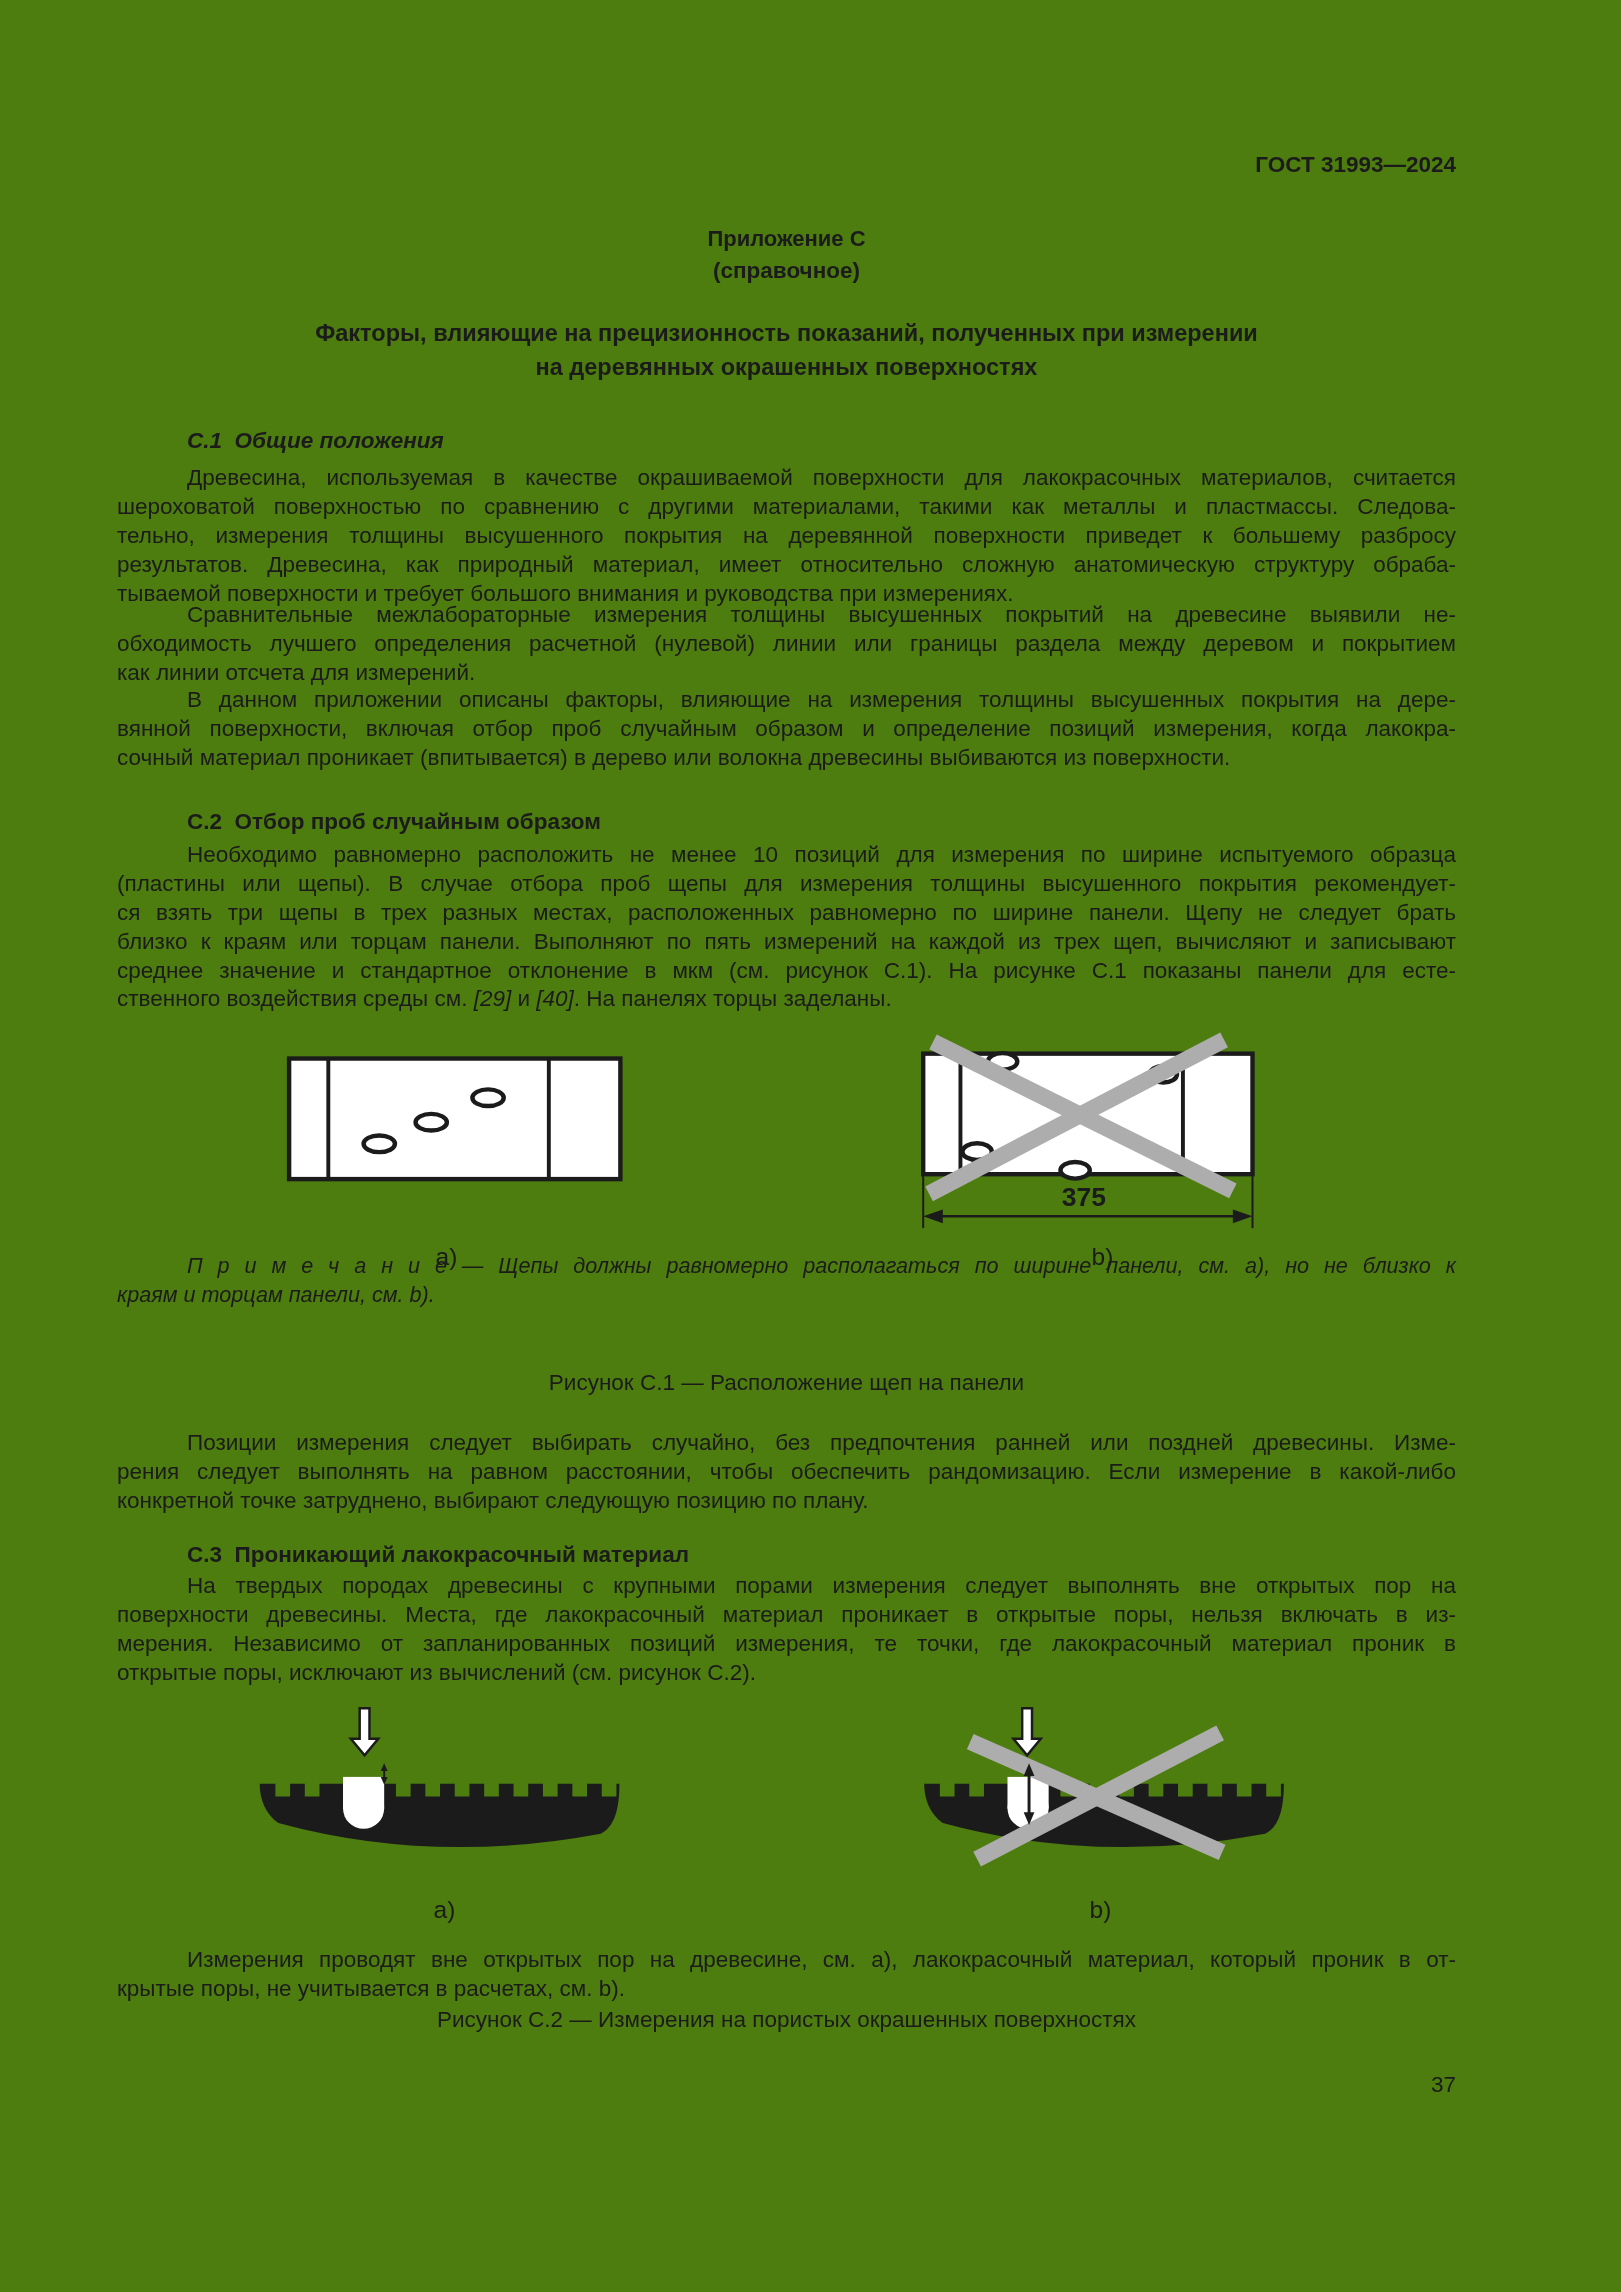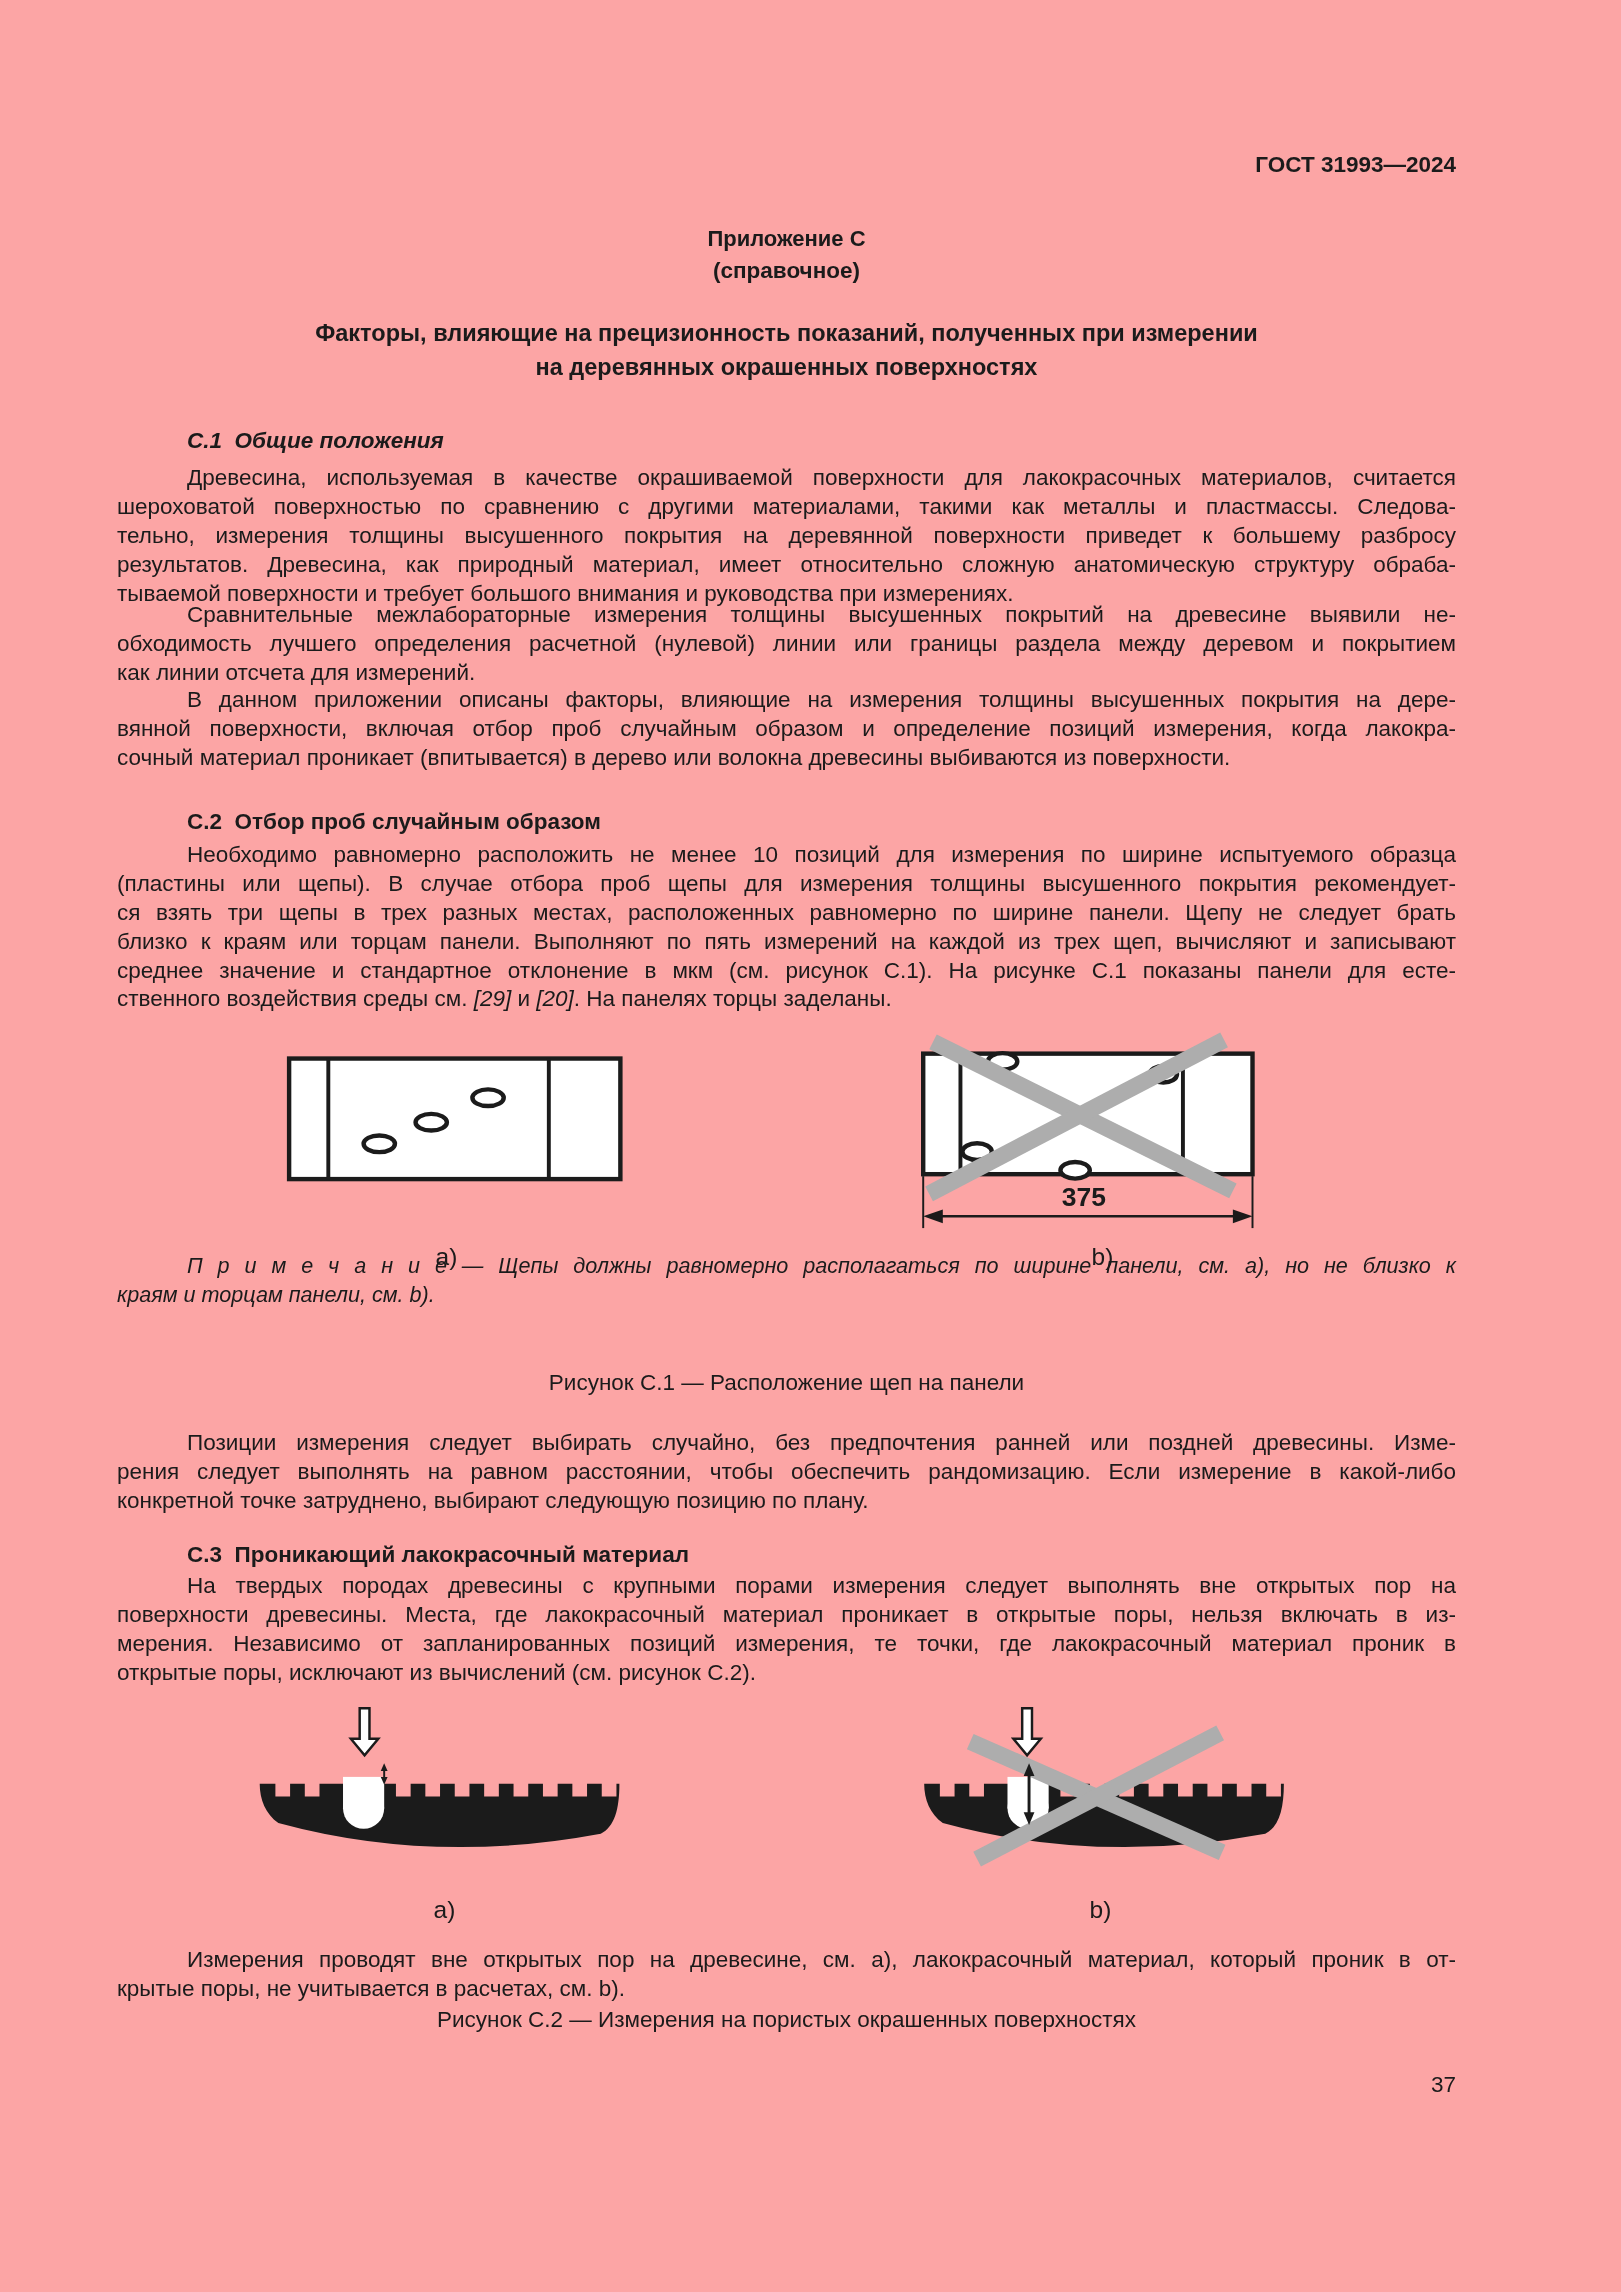--- a/index.html
+++ b/index.html
@@ -1,20 +1,20 @@
 <!DOCTYPE html>
 <html><head>
 <meta charset="utf-8">
 <style>
   html,body{margin:0;padding:0;background:#e8e8e8;}
   .page{
     position:relative;
     width:1621px;height:2293px;
     margin:0 auto;
-    background:#fca5a5;
+    background:#4d7c0f;
     color:#1b1b1b;
     font-family:"Liberation Sans", sans-serif;
     overflow:hidden;
   }
   .abs{position:absolute;}
   .tx{font-size:22.5px;line-height:29px;}
   .bold{font-weight:bold;}
   .italic{font-style:italic;}
   .content{left:117px;width:1339px;}
   .right{text-align:right;}
@@ -66,21 +66,21 @@
     </div>
 
   <div class="abs content tx bold heading hindent" style="top:807px;">С.2  Отбор проб случайным образом</div>
   <div class="abs content tx para indent" style="top:840px;">
       <div class="line">Необходимо равномерно расположить не менее 10 позиций для измерения по ширине испытуемого образца</div>
       <div class="line">(пластины или щепы). В случае отбора проб щепы для измерения толщины высушенного покрытия рекомендует-</div>
       <div class="line">ся взять три щепы в трех разных местах, расположенных равномерно по ширине панели. Щепу не следует брать</div>
       <div class="line">близко к краям или торцам панели. Выполняют по пять измерений на каждой из трех щеп, вычисляют и записывают</div>
       <div class="line">среднее значение и стандартное отклонение в мкм (см. рисунок С.1). На рисунке С.1 показаны панели для есте-</div>
     </div>
-  <div class="abs content tx tail-line" style="top:984px;"><span>ственного воздействия среды см. </span><span class="italic">[29]</span><span> и </span><span class="italic">[20]</span><span>. На панелях торцы заделаны.</span></div>
+  <div class="abs content tx tail-line" style="top:984px;"><span>ственного воздействия среды см. </span><span class="italic">[29]</span><span> и </span><span class="italic">[40]</span><span>. На панелях торцы заделаны.</span></div>
 
   <svg class="abs" style="top:1029px;left:0;" width="1621" height="211" viewBox="0 1050 1654 215">
 
     <g>
       <rect x="295" y="1080" width="338" height="123" fill="#ffffff" stroke="#1b1b1b" stroke-width="4.5"></rect>
       <line x1="335" y1="1080" x2="335" y2="1203" stroke="#1b1b1b" stroke-width="4"></line>
       <line x1="560" y1="1080" x2="560" y2="1203" stroke="#1b1b1b" stroke-width="4"></line>
       <ellipse cx="387" cy="1167" rx="16" ry="8.5" fill="#ffffff" stroke="#1b1b1b" stroke-width="4.5"></ellipse>
       <ellipse cx="440" cy="1145" rx="16" ry="8.5" fill="#ffffff" stroke="#1b1b1b" stroke-width="4.5"></ellipse>
       <ellipse cx="498" cy="1120" rx="16" ry="8.5" fill="#ffffff" stroke="#1b1b1b" stroke-width="4.5"></ellipse>

